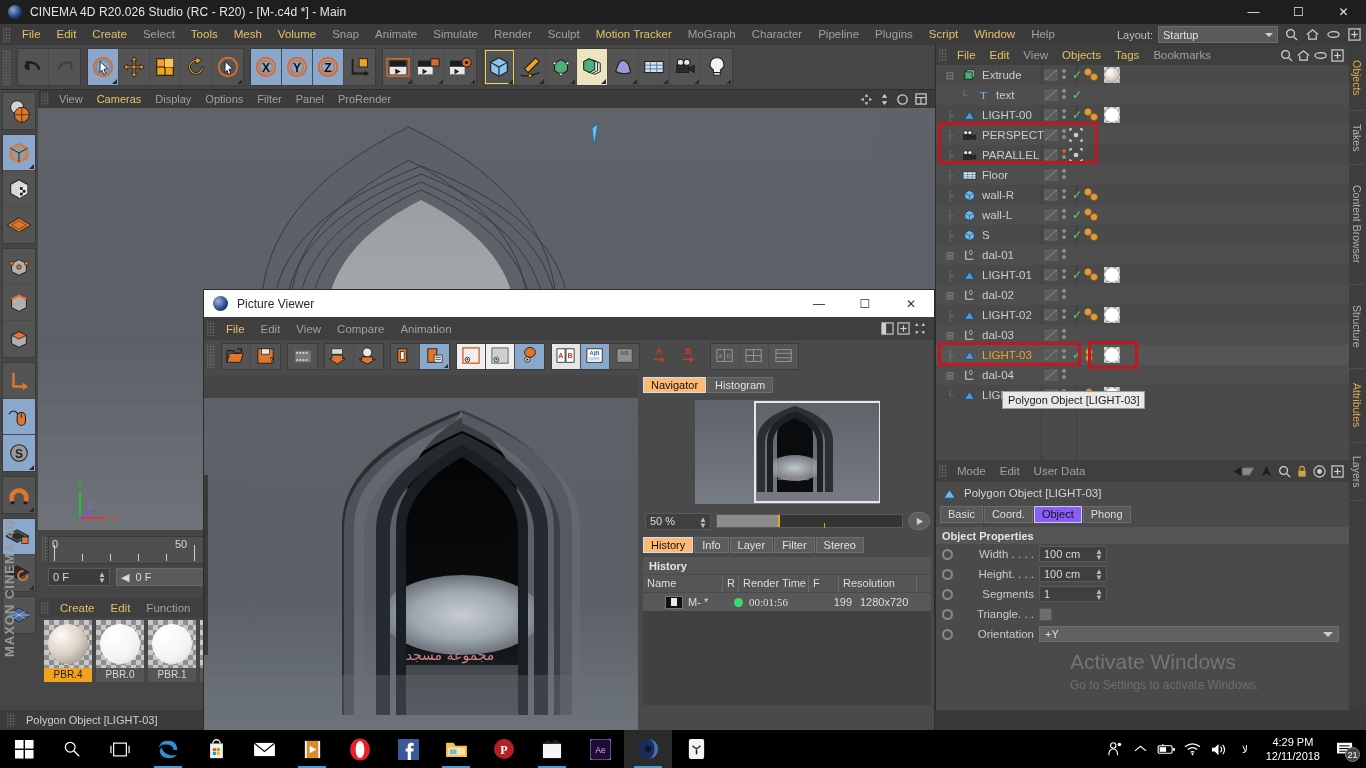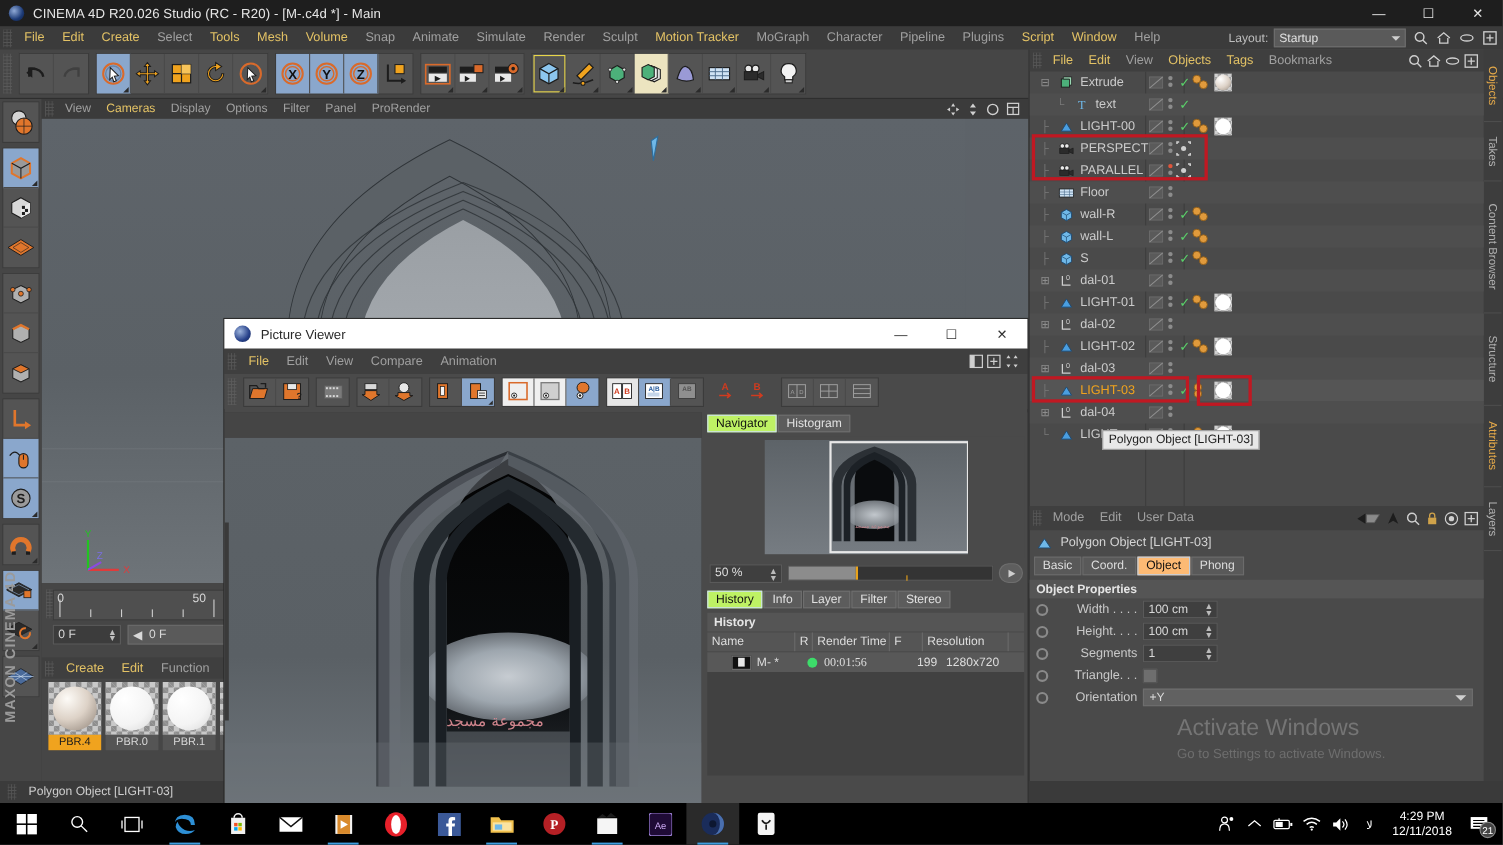--- a/index.html
+++ b/index.html
@@ -130,21 +130,21 @@
 
   
   .attrman{position:absolute;left:935px;top:460px;width:414px;height:250px;background:#4a4a4a;border-left:1px solid #2e2e2e;}
   .am-menu{height:22px;background:#3f3f3f;display:flex;align-items:center;}
   .am-menu .mi{padding:0 7px;font-size:11.5px;}
   .am-icons{margin-left:auto;display:flex;gap:5px;padding-right:5px;align-items:center;}
   .am-obj{height:22px;display:flex;align-items:center;gap:7px;padding-left:6px;font-size:11.5px;color:#d4d4d4;}
   .am-tabs{height:20px;display:flex;padding-left:4px;gap:1px;align-items:center;}
   .am-tab{height:17px;padding:0 7px;background:#595959;border:1px solid #6b6b6b;font-size:11px;color:#ddd;
     display:flex;align-items:center;}
-  .am-tab.on{background:#fdba74;color:#111;border-color:#bdd1e8;}
+  .am-tab.on{background:#8b5cf6;color:#111;border-color:#bdd1e8;}
   .am-sec{height:17px;background:#555;display:flex;align-items:center;padding-left:6px;
     font-size:11px;font-weight:bold;color:#e4e4e4;margin-top:3px;}
   .prow{height:20px;display:flex;align-items:center;padding-left:6px;gap:5px;}
   .radio{width:11px;height:11px;border-radius:50%;border:2px solid #8a8a8a;background:#4a4a4a;}
   .plabel{width:76px;font-size:11.5px;color:#c9c9c9;white-space:nowrap;text-align:right;}
   .pfield{width:68px;height:16px;background:#3f3f3f;border:1px solid #5a5a5a;display:flex;align-items:center;
     padding:0 4px;font-size:11px;color:#d8d8d8;position:relative;}
   .pfield .spin{position:absolute;right:3px;top:2px;font-size:8px;line-height:6px;color:#bbb;}
   .pcheck{width:13px;height:13px;background:#6e6e6e;border:1px solid #555;}
   .pselect{width:300px;height:16px;background:#616161;border:1px solid #6e6e6e;display:flex;align-items:center;
@@ -182,21 +182,21 @@
   .pvbtn.sel{background:#6b6b6b;}
   .pvbtn .corner{position:absolute;right:1px;bottom:1px;width:0;height:0;
      border-left:4px solid transparent;border-bottom:4px solid #2b2b2b;}
 
   .pv-image{position:absolute;left:0;top:85px;width:434px;height:355px;background:#3e3e3e;overflow:hidden;}
   .pv-right{position:absolute;left:436px;top:85px;width:294px;height:355px;background:#4a4a4a;}
 
   .nav-tabs{height:18px;display:flex;gap:1px;padding-left:3px;padding-top:2px;}
   .ntab{height:16px;padding:0 7px;background:#5c5c5c;border:1px solid #6e6e6e;font-size:11px;color:#e0e0e0;
      display:flex;align-items:center;}
-  .ntab.on{background:#bef264;color:#111;border-color:#cfe0f2;}
+  .ntab.on{background:#fdba74;color:#111;border-color:#cfe0f2;}
   .nav-area{position:absolute;left:3px;top:22px;width:288px;height:110px;background:#4a4a4a;
      display:flex;align-items:center;justify-content:center;}
   .zoomrow{position:absolute;left:5px;top:136px;width:285px;height:20px;display:flex;align-items:center;gap:5px;}
   .zoomfield{width:66px;height:17px;background:#3f3f3f;border:1px solid #5a5a5a;display:flex;align-items:center;
     padding:0 4px;font-size:11px;color:#ddd;position:relative;}
   .zoomfield .spin{position:absolute;right:3px;top:3px;font-size:8px;line-height:6px;color:#bbb;}
   .slider{flex:1;height:14px;background:#343434;border:1px solid #5a5a5a;position:relative;}
   .slider .fill{position:absolute;left:0;top:0;height:100%;width:33%;background:#8c8c8c;}
   .slider .mark{position:absolute;top:0;width:2px;height:100%;background:#e8a21a;}
   .slider .mark2{position:absolute;top:8px;width:1px;height:5px;background:#e8a21a;}

